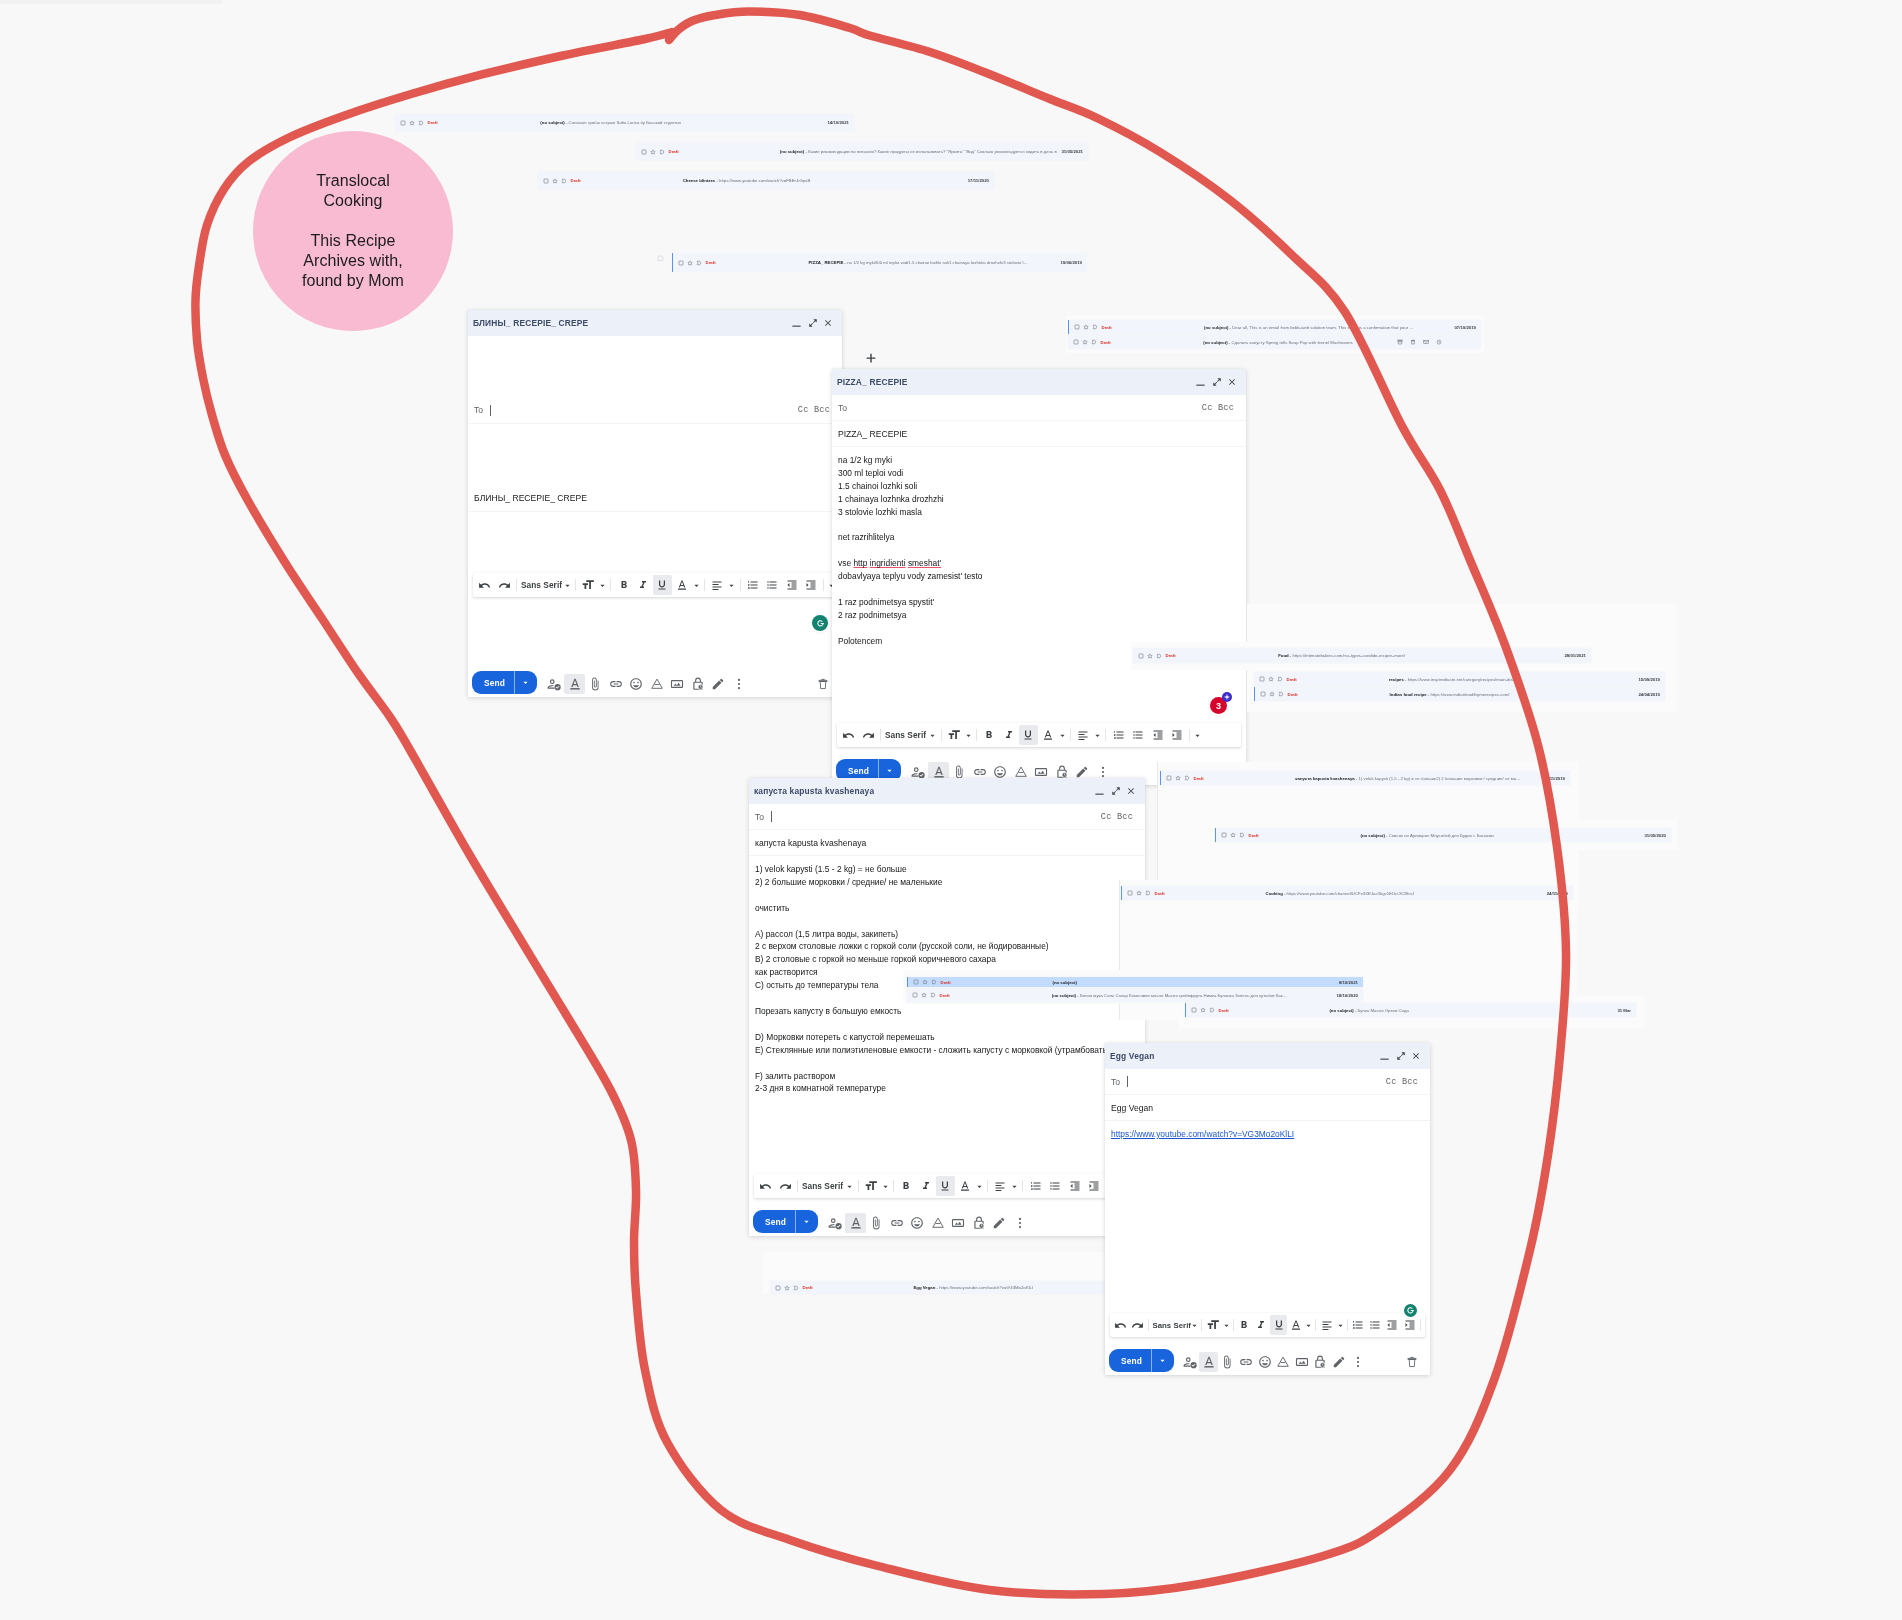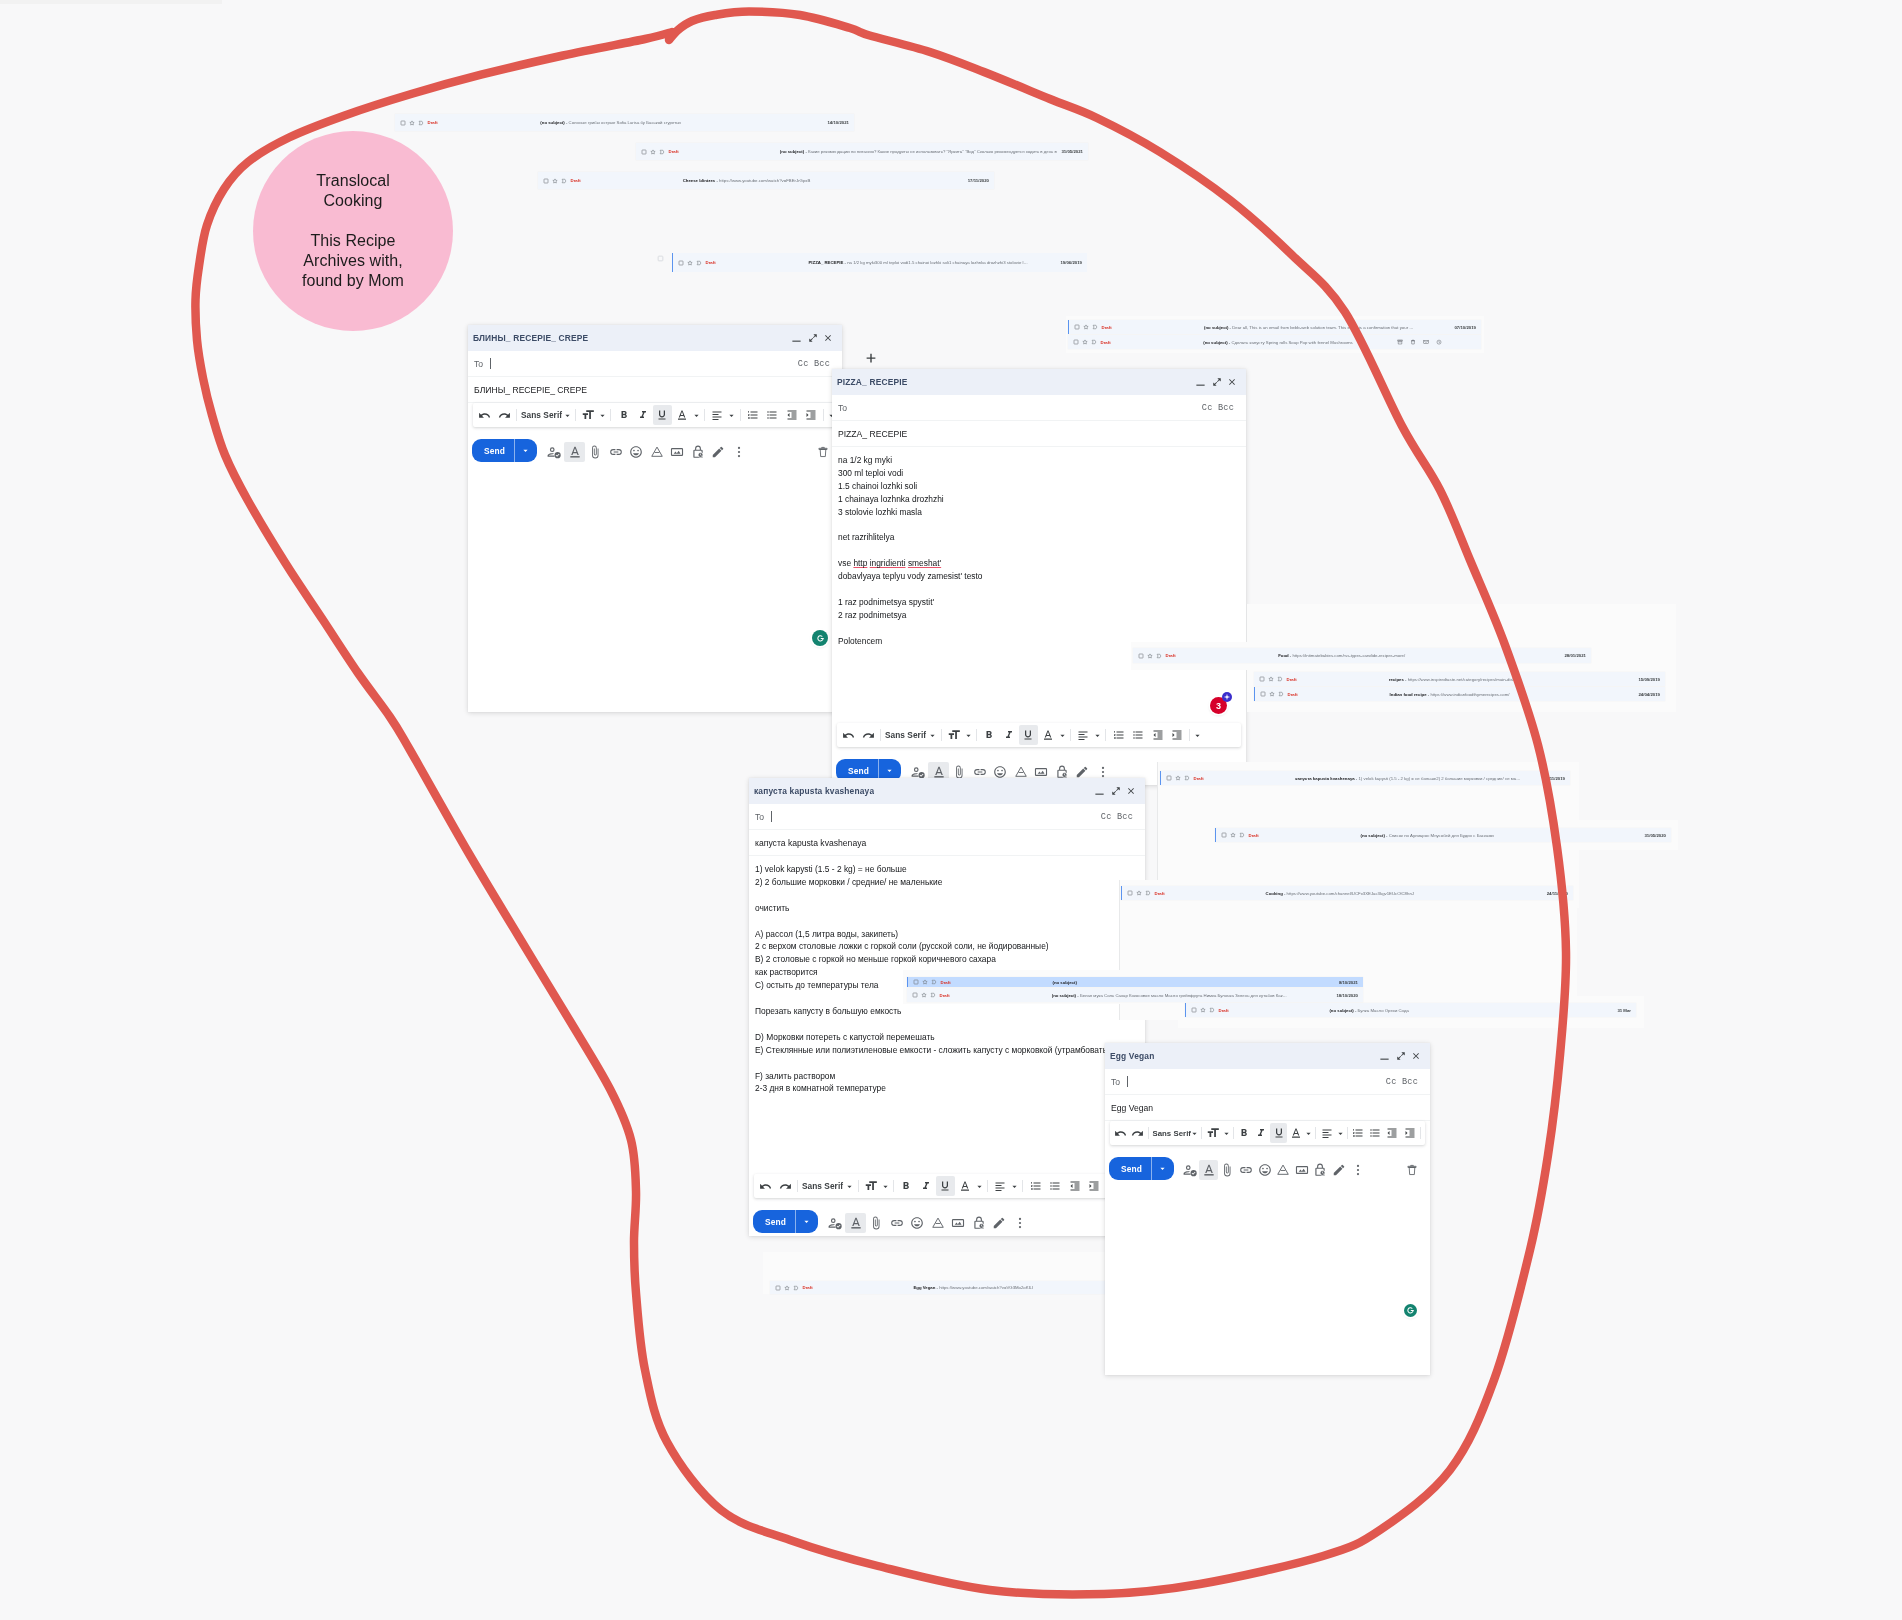--- a/index.html
+++ b/index.html
@@ -496,21 +496,21 @@
       <span class="ldate" data-name="row-date">8/10/2021</span>
     </div>
       </div>
     </div>
   <span data-name="checkbox-icon" style="position:absolute;left:657px;top:255px;width:7px;height:7px;color:#cfd3d8;">
     <svg viewBox="0 0 24 24" fill="none" stroke="currentColor" stroke-width="2.4" style="width:7px;height:7px;display:block">
         <rect x="4" y="4" width="16" height="16" rx="2"></rect>
       </svg>
   </span>
 
-  <div class="compose" data-name="compose-window-bliny" style="left:468px;top:325px;width:374px;height:387px;z-index:10;">
+  <div class="compose" data-name="compose-window-bliny" style="left:468px;top:310px;width:374px;height:387px;z-index:10;justify-content:space-between;">
     <div class="cw-head" data-name="compose-header">
       <span class="cw-title" data-name="compose-title">БЛИНЫ_ RECEPIE_ CREPE</span>
       <span class="cw-actions">
         <span data-name="minimize-icon">
             <svg width="11" height="11" viewBox="0 0 24 24">
               <rect x="3" y="16.6" width="18" height="2.4" fill="currentColor"></rect>
             </svg>
           </span>
         <span data-name="expand-icon">
             <svg width="10" height="10" viewBox="0 0 24 24" fill="currentColor">
@@ -1169,20 +1169,21 @@
             </svg>
           </span>
       </span>
     </div>
     <div class="cw-to" data-name="recipients-row">
       <span class="lbl" data-name="to-label">To</span>
       <span class="caret" data-name="text-cursor"></span>
       <span class="ccbcc" data-name="cc-bcc-button">Cc Bcc</span>
     </div>
     <div class="cw-subj" data-name="subject-field">Egg Vegan</div>
+    <div class="cw-body" data-name="message-body"><span class="blink" data-name="body-link">https://www.youtube.com/watch?v=VG3Mo2oKlLI</span></div>
     <div class="cw-fmt" data-name="format-toolbar">
       <span class="fbtn" data-name="undo-icon">
           <svg width="13" height="13" viewBox="0 0 24 24" fill="currentColor">
             <path d="M12.5 8c-2.65 0-5.05.99-6.9 2.6L2 7v9h9l-3.62-3.62c1.39-1.16 3.16-1.88 5.12-1.88 3.54 0 6.55 2.31 7.6 5.5l2.37-.78C21.08 11.03 17.15 8 12.5 8z"></path>
           </svg>
         </span>
       <span class="fbtn" data-name="redo-icon">
           <svg width="13" height="13" viewBox="0 0 24 24" fill="currentColor">
             <path d="M18.4 10.6C16.55 8.99 14.15 8 11.5 8c-4.65 0-8.58 3.03-9.96 7.22L3.9 16c1.05-3.19 4.06-5.5 7.6-5.5 1.95 0 3.73.72 5.12 1.88L13 16h9V7l-3.6 3.6z"></path>
           </svg>

